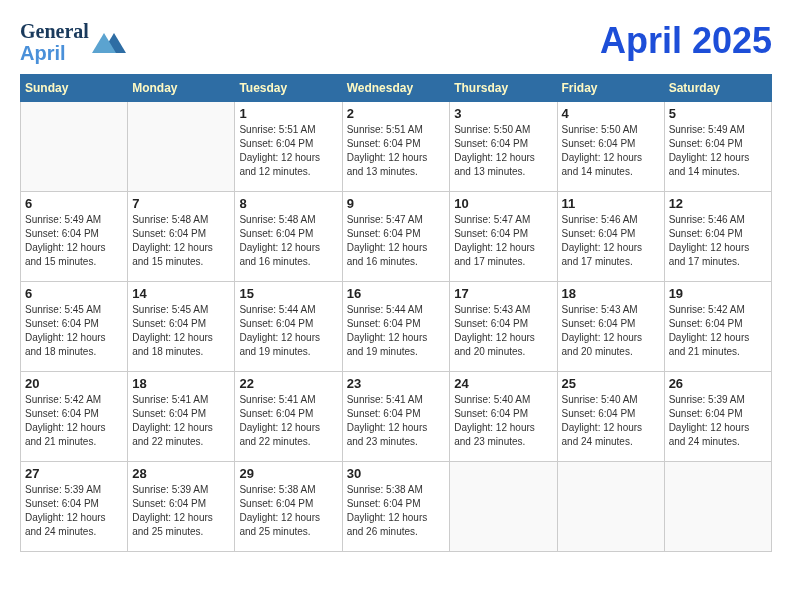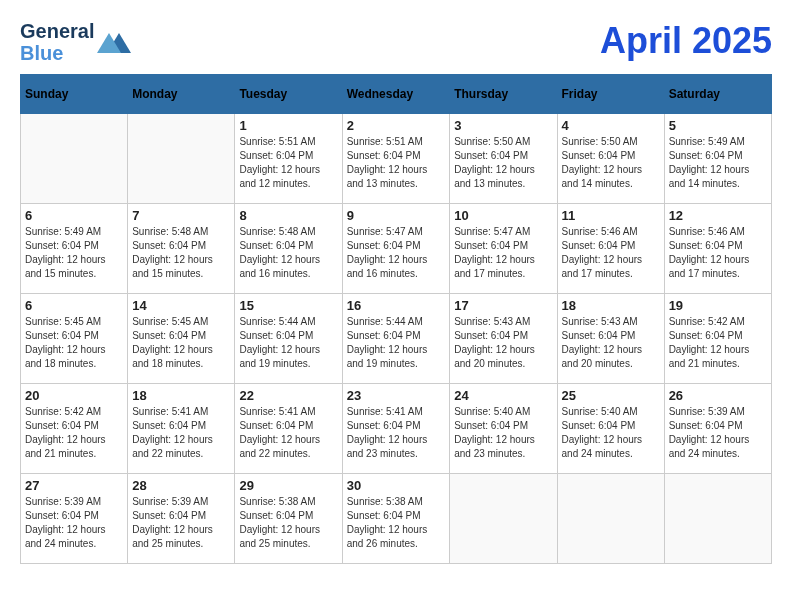--- a/index.html
+++ b/index.html
@@ -32,22 +32,22 @@
       font-size: 14px;
       color: #444;
     }
     table {
       width: 100%;
       border-collapse: collapse;
       font-size: 11px;
     }
     thead tr th {
       background-color: #2e6da4;
-      color: #000000;
-      padding: 12px 4px;
+      color: #fef9c3;
+      padding: 6px 4px;
       text-align: left;
       font-size: 12px;
       font-weight: bold;
       border: 1px solid #2e6da4;
     }
     tbody tr td {
       border: 1px solid #ccc;
       vertical-align: top;
       padding: 4px;
       height: 90px;
@@ -67,22 +67,22 @@
     .empty { background: #f9f9f9; }
   </style>
 </head>
 <body>
 
 <div class="header">
   <div class="logo">
     <div>
       <div style="display:flex;align-items:center;">
         <div>
-          <div style="font-size:20px;font-weight:bold;color:#1a3a5c;line-height:1.1;">General</div>
-          <div style="font-size:20px;font-weight:bold;color:#4a90d9;line-height:1.1;">Blue</div>
+          <div style="font-size:20px;font-weight:bold;color:#1a3a5c;line-height:1.1;font-family:Liberation Serif, serif;">General</div>
+          <div style="font-size:20px;font-weight:bold;color:#4a90d9;line-height:1.1;">April</div>
         </div>
         <svg width="34" height="34" viewBox="0 0 34 34" style="margin-left:3px;">
           <polygon points="10,28 22,8 34,28" fill="#2e6da4"></polygon>
           <polygon points="0,28 12,8 24,28" fill="#5ba3d0"></polygon>
         </svg>
       </div>
     </div>
   </div>
   <div class="title-block">
     <div class="month-year">April 2025</div>

